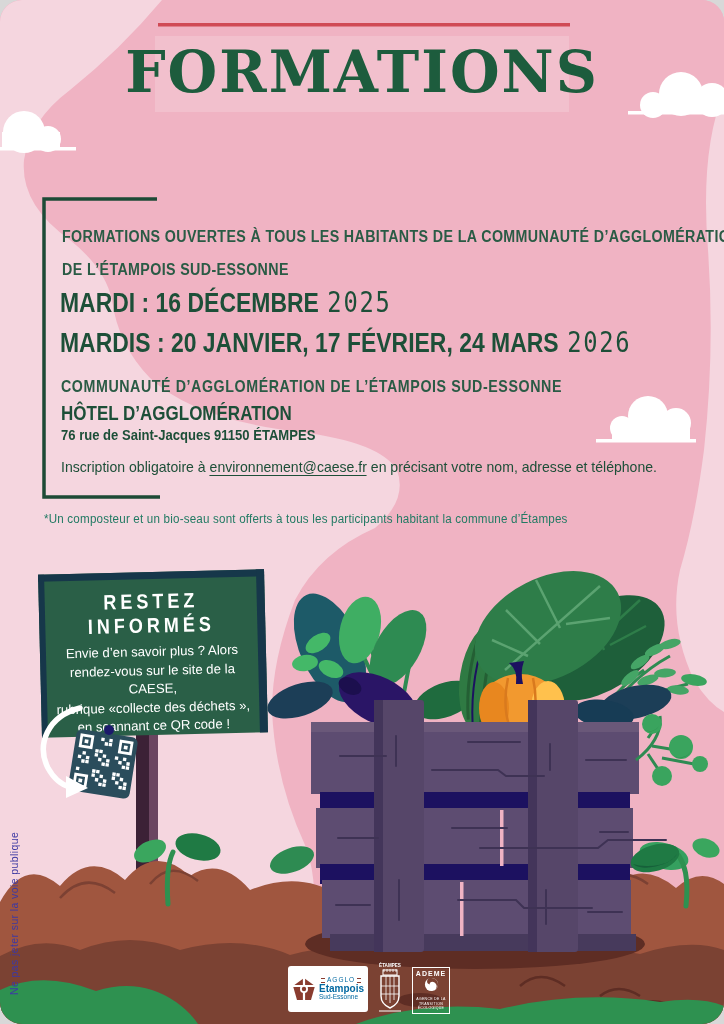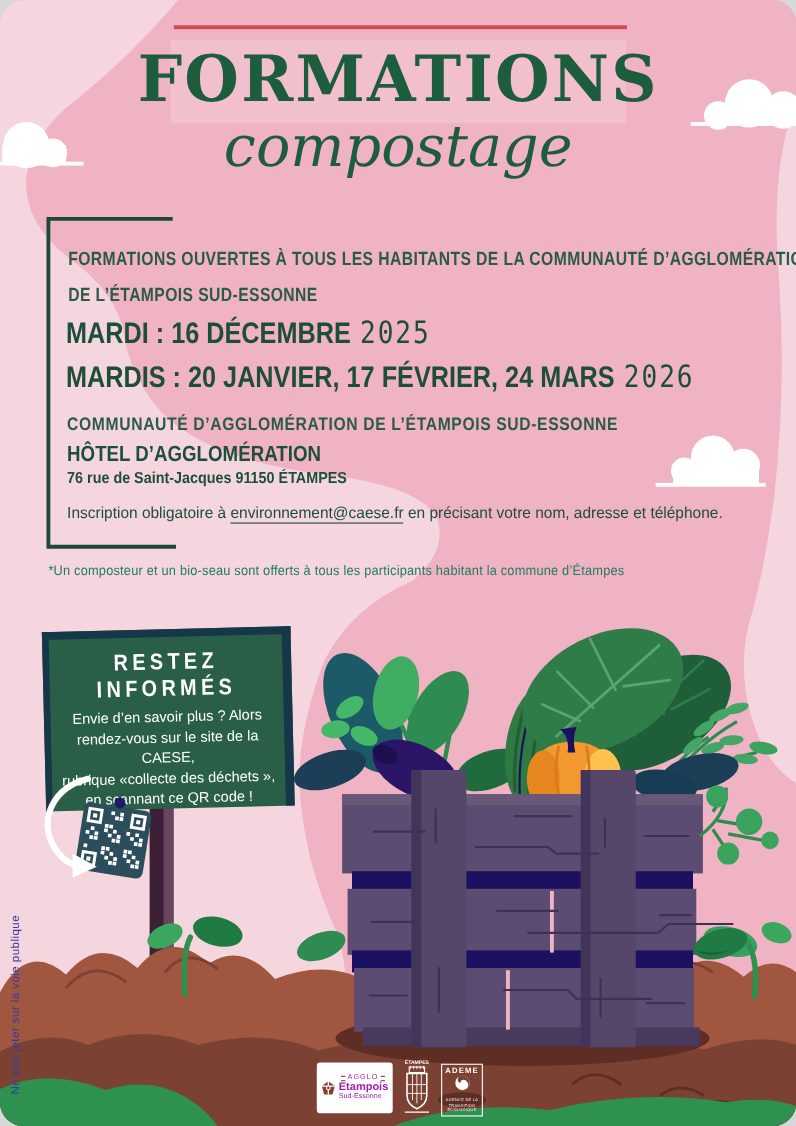--- a/index.html
+++ b/index.html
@@ -19,21 +19,21 @@
   .registration .email{border-bottom:1.5px solid #1d4f38;cursor:pointer;}
   .footnote{top:512px;left:44px;color:#217a63;font-size:12.5px;letter-spacing:.2px;transform:scaleX(.93);transform-origin:0 0;white-space:nowrap;}
   .sign{top:572px;left:40px;width:212px;height:156px;background:#2a5f47;border-style:solid;border-color:#16374a;border-width:7px 8px 0 6px;transform:rotate(-1.4deg);z-index:3;}
   .sign-heading{margin-top:14px;text-align:center;color:#fff;font-size:18px;font-weight:bold;letter-spacing:4px;transform:scaleY(1.15);}
   .sign-lines{margin-top:8px;text-align:center;color:#fff;font-size:13.2px;line-height:18.5px;}
   .qr-tile{top:733px;left:72px;width:62px;height:62px;background:#2b4d5c;border-radius:6px;transform:rotate(9deg);z-index:4;}
   .qr-pin{top:725px;left:104px;width:10px;height:10px;border-radius:50%;background:#1c1a6b;z-index:5;}
   .arrow-svg{top:698px;left:28px;z-index:4;}
   .side-note{top:995px;left:8px;transform:rotate(-90deg);transform-origin:0 0;white-space:nowrap;color:#3d39a3;font-size:10.5px;letter-spacing:.4px;z-index:3;}
   .logos{top:966px;left:288px;display:flex;gap:9px;align-items:flex-start;z-index:3;}
-  .agglo-card{width:69px;height:46px;background:#fff;border-radius:3px;display:flex;align-items:center;padding:2px 4px;box-sizing:border-box;color:#a21caf;justify-content:flex-end;}
+  .agglo-card{width:80px;height:46px;background:#fff;border-radius:3px;display:flex;align-items:center;padding:2px 4px;box-sizing:border-box;color:#0369a1;justify-content:flex-end;}
   .agglo-text{margin-left:3px;line-height:1.05;}
   .agglo-l1{font-size:6.5px;letter-spacing:1px;display:flex;align-items:center;}
   .agglo-l1::before,.agglo-l1::after{content:"";display:inline-block;width:4px;height:3px;border-top:1px solid #8a3c2f;border-bottom:1px solid #8a3c2f;margin:0 2px;}
   .agglo-l2{font-size:10px;font-weight:bold;}
   .agglo-l3{font-size:6.5px;}
   .crest{margin-top:-5px;}
   .ademe{width:38px;border:1.5px solid #fff;color:#fff;text-align:center;padding:2px 1px;box-sizing:border-box;margin-top:1px;}
   .ademe-name{font-size:7px;font-weight:bold;letter-spacing:1px;}
   .ademe-tag{font-size:3.5px;letter-spacing:.3px;line-height:4.5px;margin-top:1px;}
 </style>
@@ -176,21 +176,20 @@
       <ellipse cx="655" cy="858" rx="25" ry="13" fill="#1f7a44" transform="rotate(-16 655 858)"></ellipse>
       <path d="M633,864 a25,13 -16 0 0 44,-10 a30,16 0 0 1 -44,10 z" fill="#16603a"></path>
       <ellipse cx="706" cy="848" rx="14" ry="9" fill="#3aa65e" transform="rotate(20 706 848)"></ellipse>
     </g>
 
     <path fill="#2e9150" d="M0,1024 L0,990 Q42,970 96,991 Q140,977 176,1002 Q190,1012 198,1024 Z"></path>
     <path fill="#2e9150" d="M356,1024 Q420,1000 500,1009 Q580,990 660,1002 Q700,996 724,1006 L724,1024 Z"></path>
   </svg>
 
   <div class="abs title">FORMATIONS</div>
-  <div class="abs subtitle">compostage</div>
 
   <div class="abs intro">
     <div>FORMATIONS OUVERTES À TOUS LES HABITANTS DE LA COMMUNAUTÉ D’AGGLOMÉRATION</div>
     <div>DE L’ÉTAMPOIS SUD-ESSONNE</div>
   </div>
 
   <div class="abs date-line d1">
     <span>MARDI : 16 DÉCEMBRE</span><span class="year">2025</span>
   </div>
   <div class="abs date-line d2">

